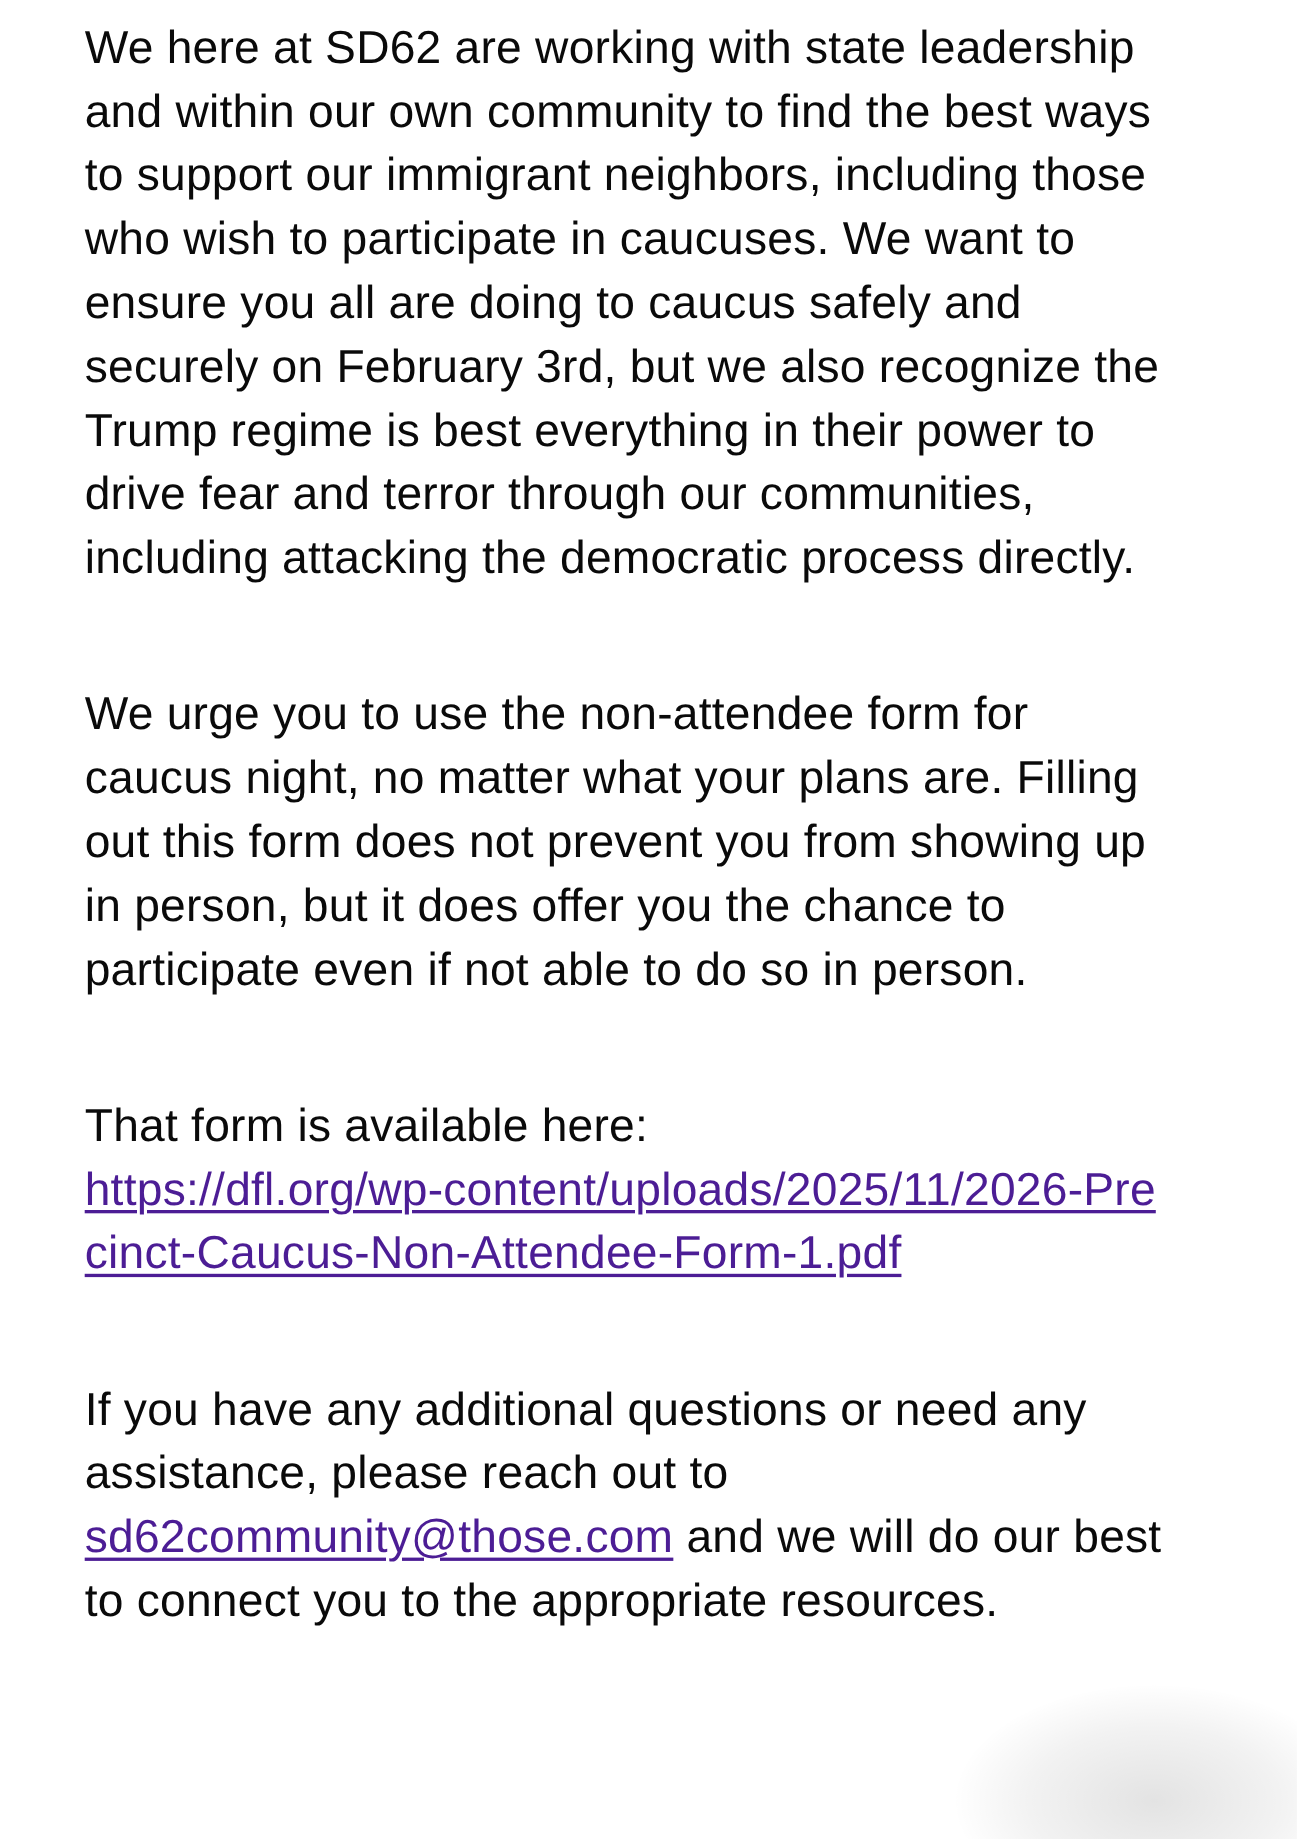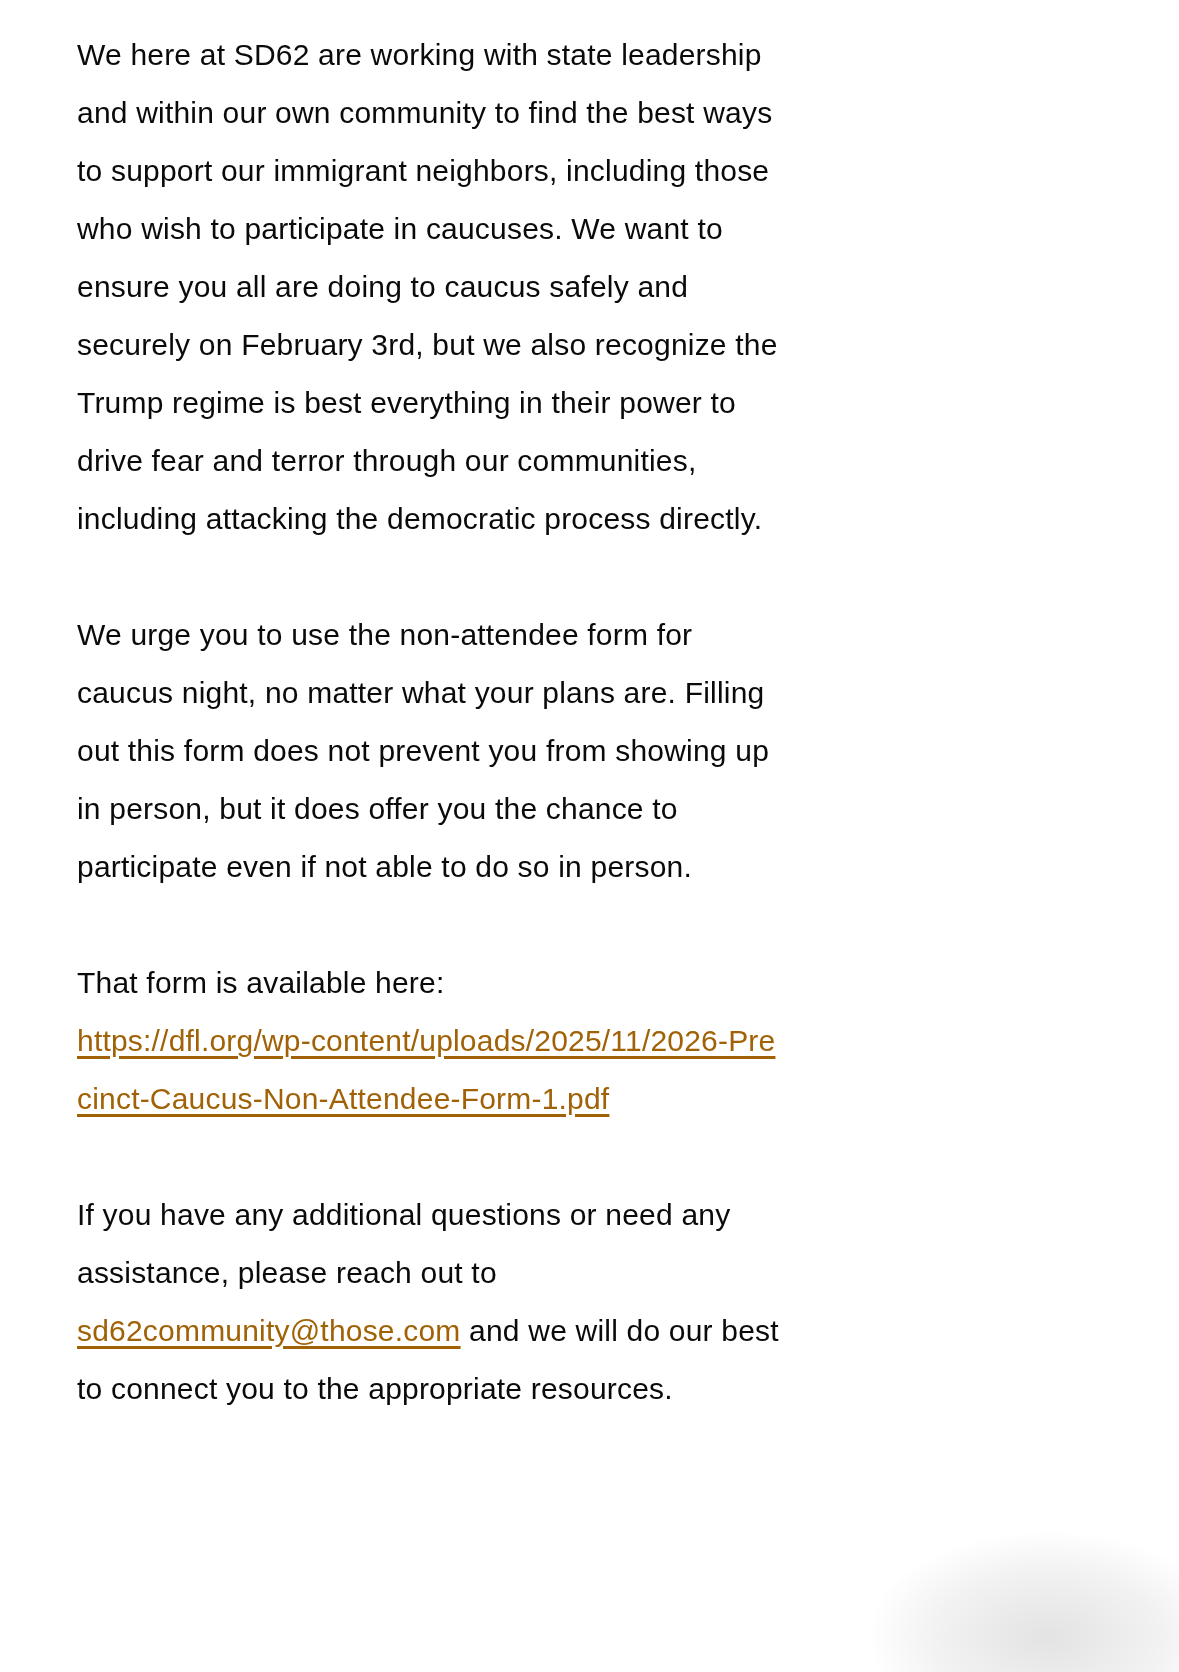--- a/index.html
+++ b/index.html
@@ -12,35 +12,35 @@
     height: 1672px;
     position: relative;
     overflow: hidden;
     font-family: "Liberation Sans", sans-serif;
   }
   .email-body {
     position: absolute;
     top: 0;
     left: 0;
     width: 1179px;
-    padding: 26px 30px 0 77px;
+    padding: 14px 30px 0 77px;
     box-sizing: border-box;
     color: #0a0a0a;
-    font-size: 30px;
+    font-size: 42px;
     line-height: 58px;
     letter-spacing: 0.2px;
   }
   .paragraph + .paragraph {
-    margin-top: 58px;
+    margin-top: 84px;
   }
   .line {
     white-space: nowrap;
   }
   a.link {
-    color: #a16207;
+    color: #4c1d95;
     text-decoration-thickness: 2.5px;
     text-underline-offset: 5px;
     cursor: pointer;
   }
   .fab-shadow {
     position: absolute;
     right: -50px;
     bottom: -70px;
     width: 360px;
     height: 210px;

